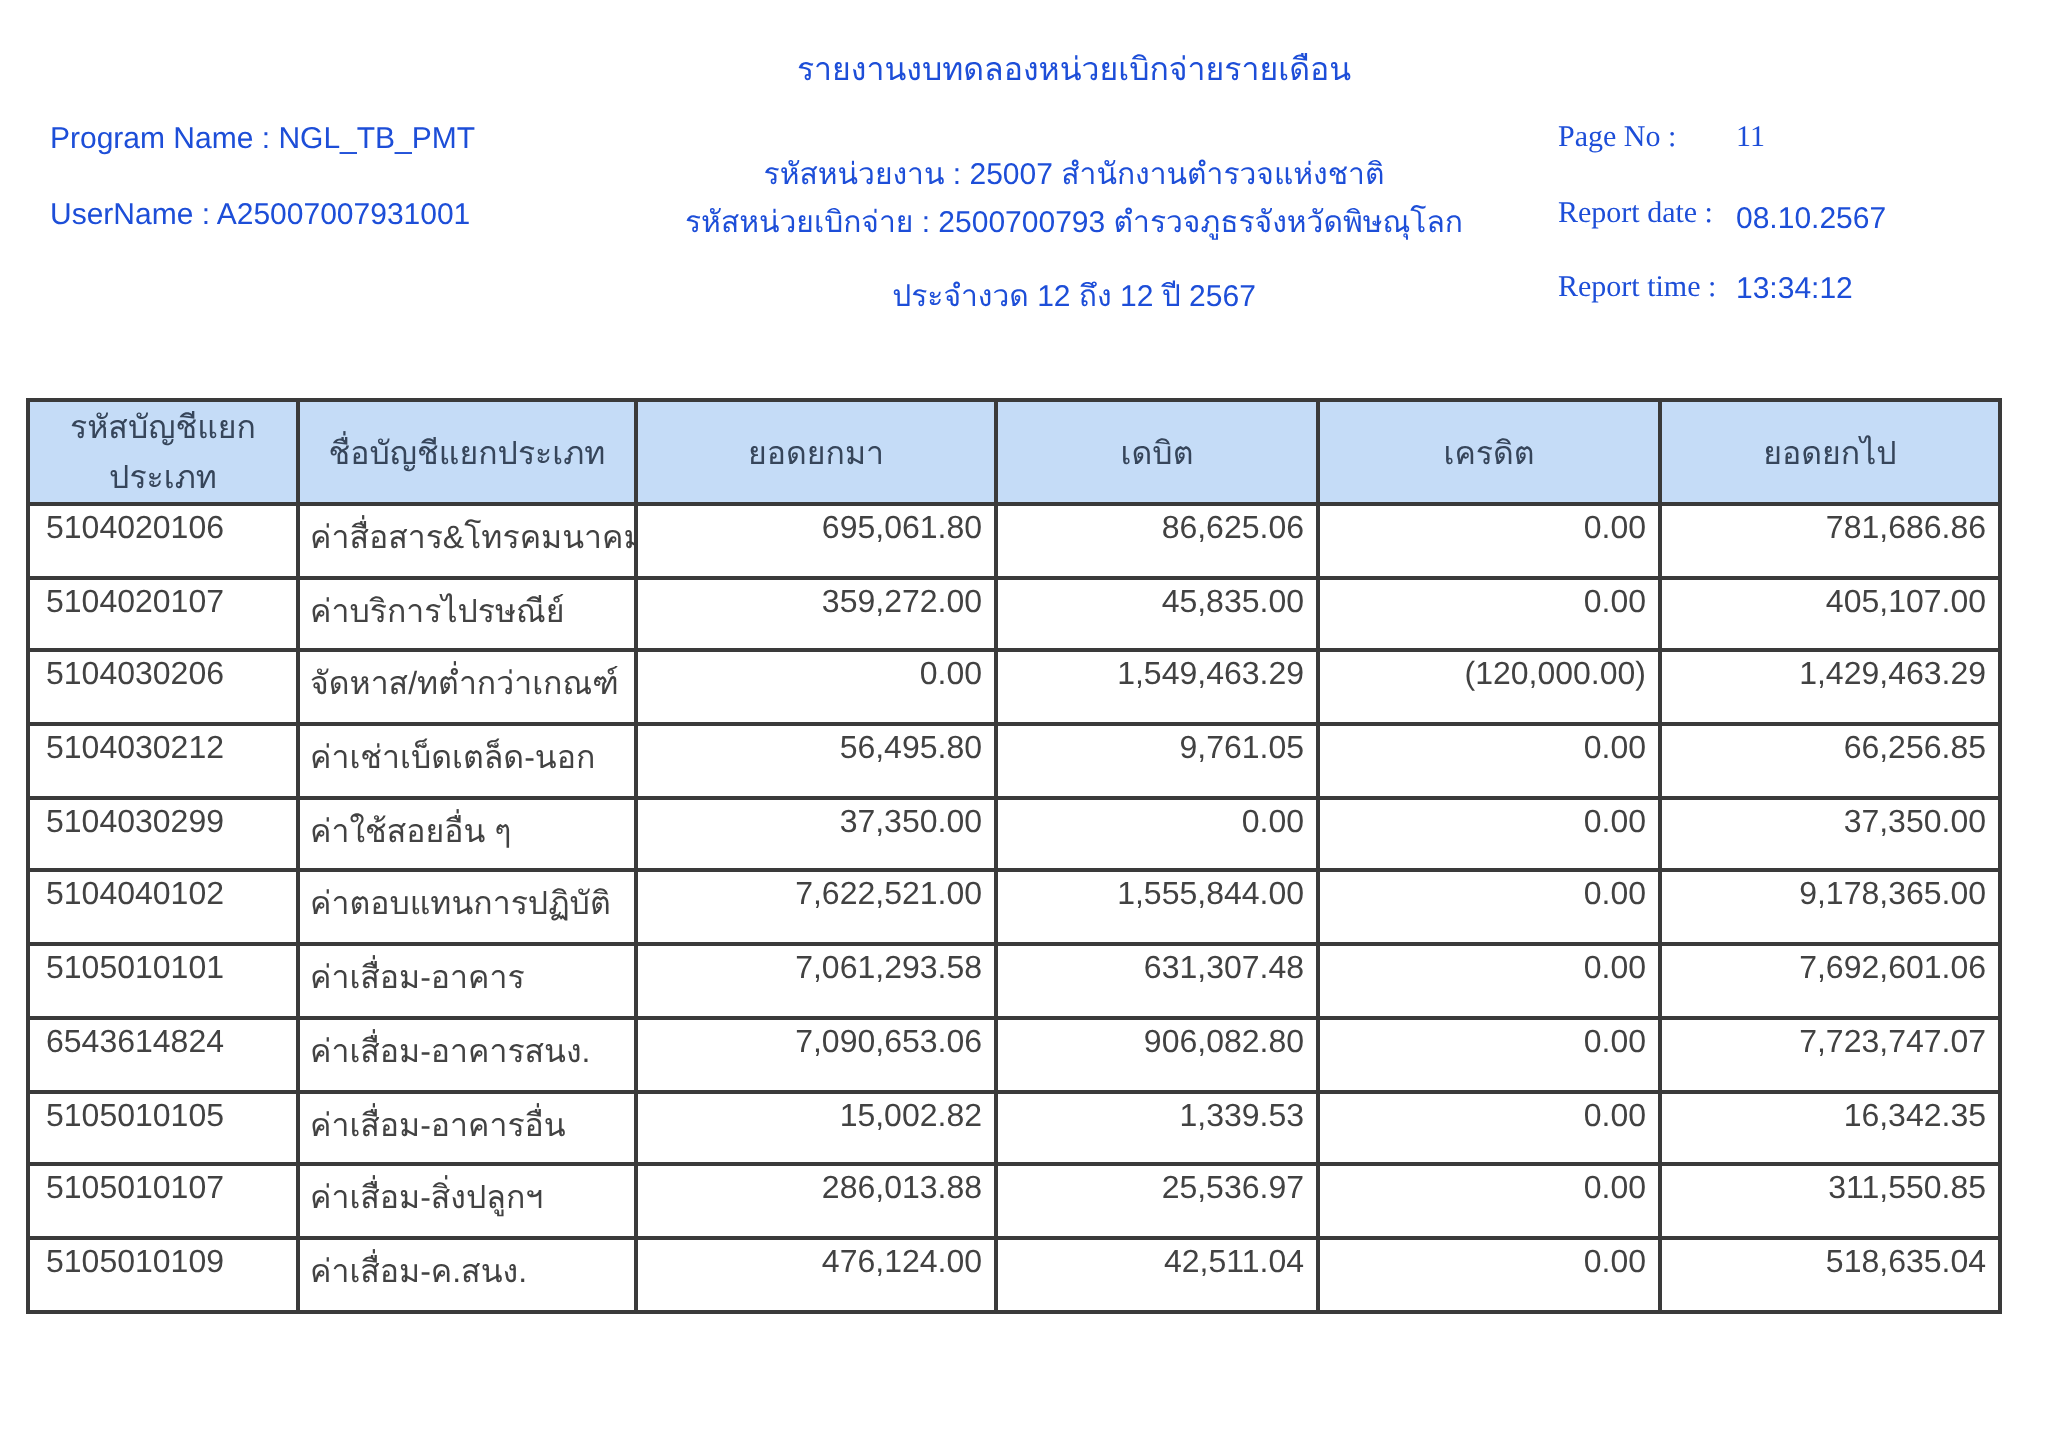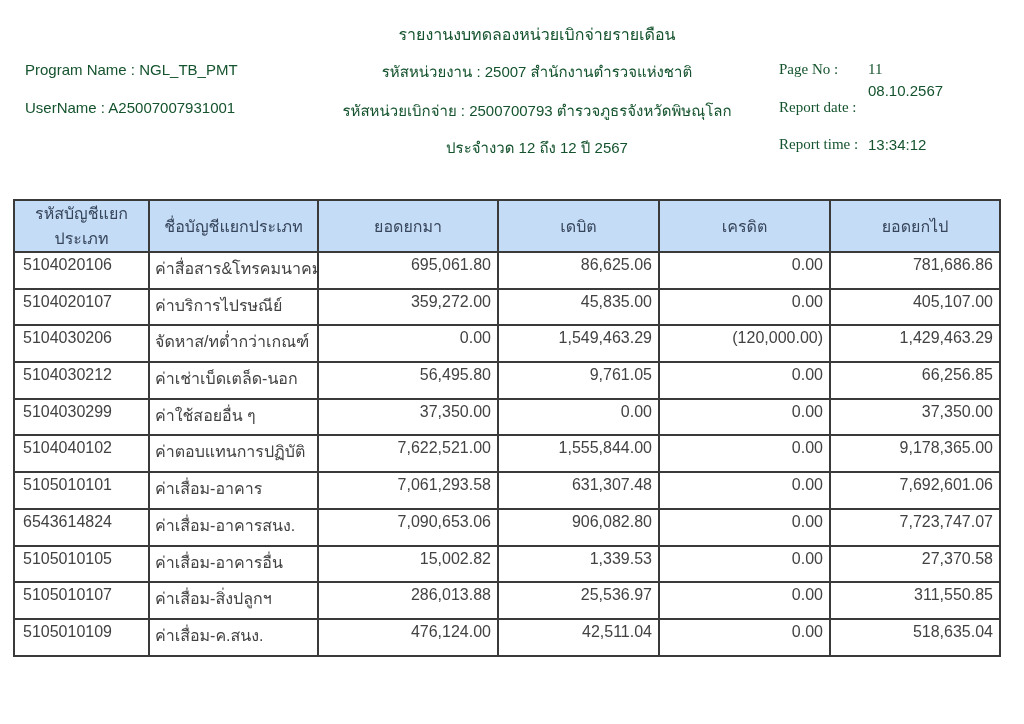--- a/index.html
+++ b/index.html
@@ -11,21 +11,21 @@
   *{box-sizing:border-box;}
   html,body{margin:0;padding:0;}
   body{
     width:1024px;height:724px;
     background:#ffffff;
     font-family:"Liberation Sans","DejaVu Sans",sans-serif;
     color:var(--body-text);
     position:relative;
     overflow:hidden;
   }
-  .hdr-line{position:absolute;font-size:15px;white-space:nowrap;color:#14532d;}
+  .hdr-line{position:absolute;font-size:15px;white-space:nowrap;color:#1d4ed8;}
   .hdr-center{left:50px;right:0;text-align:center;}
   .hdr-left{left:25px;}
   .hdr-rlabel{left:779px;font-family:Liberation Serif, serif;}
   .hdr-rvalue{left:868px;}
   .report-title{font-size:16px;}
 
   table.tb{
     position:absolute;
     left:13px;top:199px;
     width:986px;
@@ -56,28 +56,28 @@
   table.tb td.c0{text-align:left;padding-left:8px;}
   table.tb td.c1{text-align:left;padding-left:5px;}
   table.tb td.c2,table.tb td.c3,table.tb td.c4,table.tb td.c5{text-align:right;padding-right:6px;}
 </style>
 </head>
 <body>
 
 <div class="hdr-line hdr-center report-title" style="top:22px;">รายงานงบทดลองหน่วยเบิกจ่ายรายเดือน</div>
 
 <div class="hdr-line hdr-left" style="top:61px;">Program Name : NGL_TB_PMT</div>
-<div class="hdr-line hdr-center" style="top:60px;">รหัสหน่วยงาน : 25007 สำนักงานตำรวจแห่งชาติ</div>
+<div class="hdr-line hdr-center" style="top:75px;">รหัสหน่วยงาน : 25007 สำนักงานตำรวจแห่งชาติ</div>
 <div class="hdr-line hdr-rlabel" style="top:61px;">Page No :</div>
 <div class="hdr-line hdr-rvalue" style="top:61px;font-family:Liberation Serif, serif;">11</div>
 
 <div class="hdr-line hdr-left" style="top:99px;">UserName : A25007007931001</div>
 <div class="hdr-line hdr-center" style="top:99px;">รหัสหน่วยเบิกจ่าย : 2500700793 ตำรวจภูธรจังหวัดพิษณุโลก</div>
 <div class="hdr-line hdr-rlabel" style="top:99px;">Report date :</div>
-<div class="hdr-line hdr-rvalue" style="top:82px;text-align:right;">08.10.2567</div>
+<div class="hdr-line hdr-rvalue" style="top:101px;text-align:right;">08.10.2567</div>
 
 <div class="hdr-line hdr-center" style="top:136px;">ประจำงวด 12 ถึง 12 ปี 2567</div>
 <div class="hdr-line hdr-rlabel" style="top:136px;">Report time :</div>
 <div class="hdr-line hdr-rvalue" style="top:136px;">13:34:12</div>
 
 <table class="tb">
   <colgroup>
     <col style="width:135px">
       <col style="width:169px">
       <col style="width:180px">
@@ -159,21 +159,21 @@
         <td class="c3">906,082.80</td>
         <td class="c4">0.00</td>
         <td class="c5">7,723,747.07</td>
       </tr>
       <tr>
         <td class="c0">5105010105</td>
         <td class="c1">ค่าเสื่อม-อาคารอื่น</td>
         <td class="c2">15,002.82</td>
         <td class="c3">1,339.53</td>
         <td class="c4">0.00</td>
-        <td class="c5">27,370.58</td>
+        <td class="c5">16,342.35</td>
       </tr>
       <tr>
         <td class="c0">5105010107</td>
         <td class="c1">ค่าเสื่อม-สิ่งปลูกฯ</td>
         <td class="c2">286,013.88</td>
         <td class="c3">25,536.97</td>
         <td class="c4">0.00</td>
         <td class="c5">311,550.85</td>
       </tr>
       <tr>

